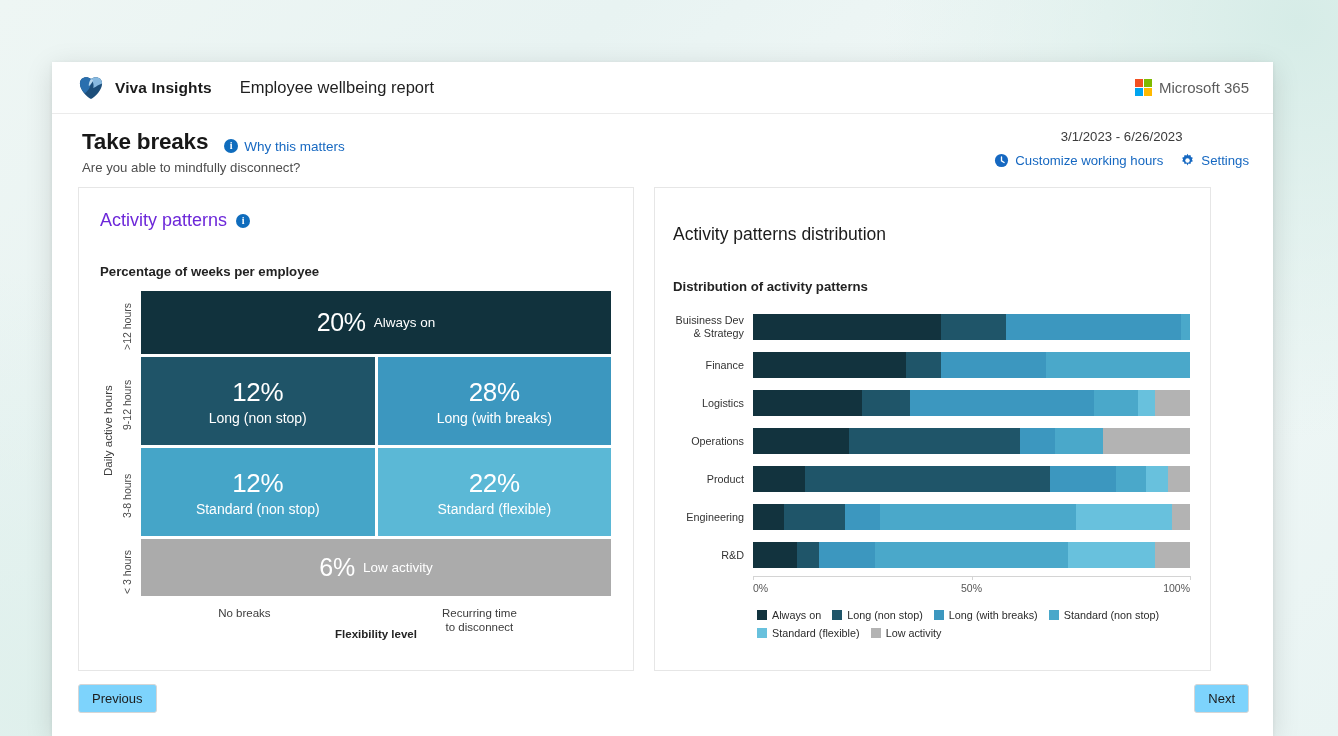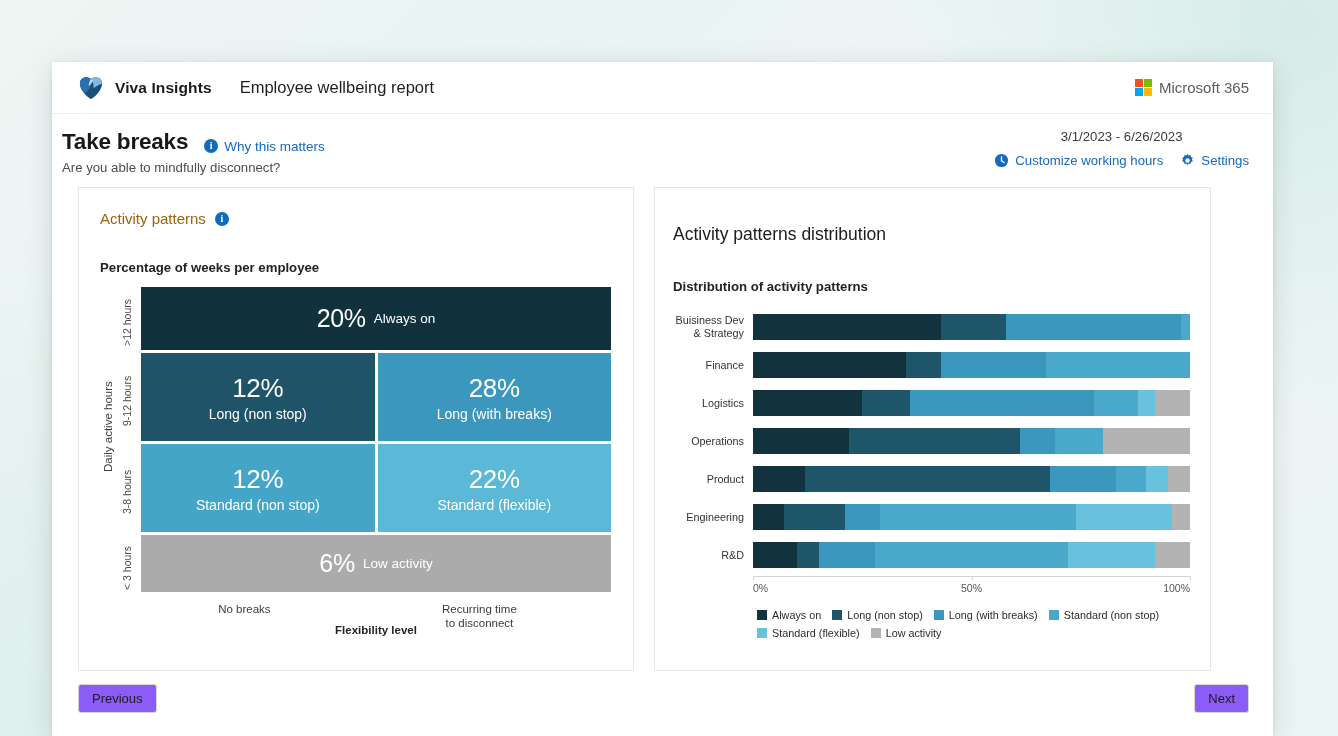--- a/index.html
+++ b/index.html
@@ -42,21 +42,21 @@
     font-size: 16.5px; color: #1f1f1f; margin-left: 28px; font-weight: 400;
   }
   .topbar-spacer { flex: 1; }
   .ms365 { display: flex; align-items: center; gap: 7px; }
   .ms-logo { width: 17px; height: 17px; display: grid;
     grid-template-columns: 1fr 1fr; grid-template-rows: 1fr 1fr; gap: 1.6px; }
   .ms-logo i { display: block; }
   .ms365-label { font-size: 15px; color: #5c5c5c; }
 
   
-  .pagehead { padding: 15px 24px 0 10px; position: relative; }
+  .pagehead { padding: 15px 24px 0 30px; position: relative; }
   .head-row { display: flex; align-items: baseline; }
   .page-title { font-size: 22.5px; font-weight: bold; color: #181818; letter-spacing: -.2px; }
   .why-wrap { display: flex; align-items: center; gap: 6px; margin-left: 16px; }
   .info-dot {
     width: 14px; height: 14px; border-radius: 50%;
     background: #0f6cbd; color: #fff; font-size: 10px; font-weight: bold;
     font-family: "Liberation Serif", serif;
     display: flex; align-items: center; justify-content: center;
     line-height: 1;
   }
@@ -73,21 +73,21 @@
   .head-action .lbl { font-size: 13.2px; color: #1668c1; }
   .clock-icon, .gear-icon { width: 15px; height: 15px; flex: none; }
 
   
   .cards { display: flex; gap: 20px; padding: 12px 22px 0 26px; }
   .card { border: 1px solid #e6e6e6; background: #fff; }
   .card-left { width: 556px; height: 484px; padding: 22px 22px 0 21px; }
   .card-right { width: 557px; height: 484px; padding: 36px 20px 0 18px; }
 
   .card-title-row { display: flex; align-items: center; gap: 9px; }
-  .card-title { font-size: 15px; color: #a16207; font-weight: 400; }
+  .card-title { font-size: 18px; color: #6d28d9; font-weight: 400; }
   .card-title-b { font-size: 17.5px; color: #1b1b1b; font-weight: 400; }
   .section-label { font-size: 13.2px; font-weight: bold; color: #232323; }
 
   
   .matrix-wrap { display: flex; margin-top: 12px; }
   .y-axis-title {
     writing-mode: vertical-rl; transform: rotate(180deg);
     font-size: 11.5px; color: #3c3c3c;
     display: flex; align-items: center; justify-content: center;
     width: 16px; height: 272px; margin-right: 3px; margin-top: 4px;
@@ -150,21 +150,21 @@
   .axis-lbl { position: absolute; top: 6px; font-size: 10.5px; color: #565656; }
 
   .legend { display: flex; flex-wrap: wrap; gap: 6px 11px; margin: 9px 0 0 84px; max-width: 440px; }
   .lg-item { display: flex; align-items: center; gap: 5px; }
   .lg-sw { width: 10px; height: 10px; flex: none; }
   .lg-txt { font-size: 10.8px; color: #2b2b2b; white-space: nowrap; }
 
   
   .footer { display: flex; justify-content: space-between; padding: 13px 24px 0 26px; }
   .btn {
-    border: 1px solid #d6d6d6; background: #8b5cf6; border-radius: 3px;
+    border: 1px solid #d6d6d6; background: #7dd3fc; border-radius: 3px;
     font-size: 13px; color: #1c1c1c; padding: 6px 13px; cursor: pointer;
     font-family: "Liberation Sans", sans-serif;
   }
 </style>
 </head>
 <body>
 
 <div class="bg-accent"></div>
 
 <div class="app-window">

